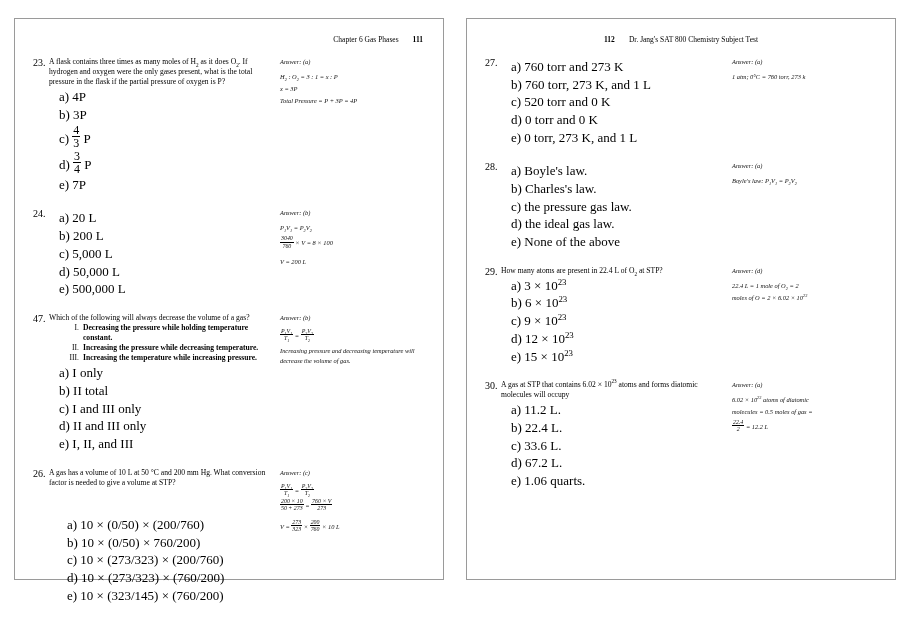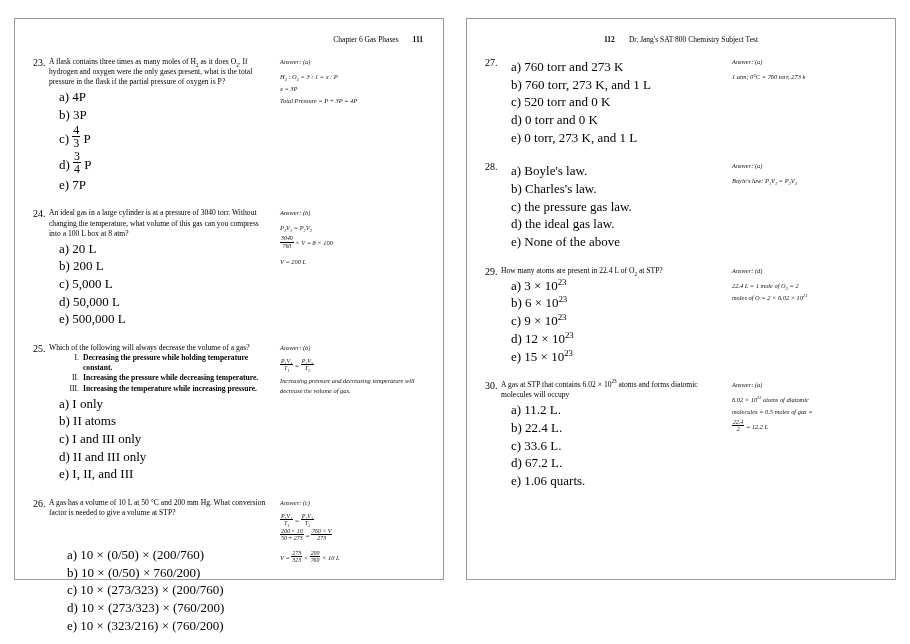--- a/index.html
+++ b/index.html
@@ -149,79 +149,78 @@
           <div class="acol">
             <div class="ans-label">Answer: (a)</div>
             <div class="ans-line">H<sub>2</sub> : O<sub>2</sub> = 3 : 1 = x : P</div>
             <div class="ans-line">x = 3P</div>
             <div class="ans-line">Total Pressure = P + 3P = 4P</div>
           </div>
         </div>
         <div class="qblock">
           <div class="qcol">
             <div class="qnum">24.</div>
-            <div class="qtext">An ideal gas in a large cylinder is at a pressure of 3040 torr. Without changing the temperature, what volume of this gas can you compress into a 100 L box at 8 atm?</div>
             <div class="choices">
               <div class="choice">a) 20 L</div>
               <div class="choice">b) 200 L</div>
               <div class="choice">c) 5,000 L</div>
               <div class="choice">d) 50,000 L</div>
               <div class="choice">e) 500,000 L</div>
             </div>
           </div>
           <div class="acol">
             <div class="ans-label">Answer: (b)</div>
             <div class="ans-line">P<sub>1</sub>V<sub>1</sub> = P<sub>2</sub>V<sub>2</sub></div>
             <div class="ans-line"><span class="frac"><span class="num">3040</span><span class="den">760</span></span> × V = 8 × 100</div>
             <div class="ans-gap"></div>
             <div class="ans-line">V = 200 L</div>
           </div>
         </div>
         <div class="qblock">
           <div class="qcol">
-            <div class="qnum">25.</div>
+            <div class="qnum">47.</div>
             <div class="qtext">Which of the following will always decrease the volume of a gas?</div>
             <div class="romans">
               <div class="roman-item">
                 <span class="roman-label">I.</span>
                 <span class="roman-text">Decreasing the pressure while holding temperature constant.</span>
               </div>
               <div class="roman-item">
                 <span class="roman-label">II.</span>
                 <span class="roman-text">Increasing the pressure while decreasing temperature.</span>
               </div>
               <div class="roman-item">
                 <span class="roman-label">III.</span>
                 <span class="roman-text">Increasing the temperature while increasing pressure.</span>
               </div>
             </div>
             <div class="choices">
               <div class="choice">a) I only</div>
-              <div class="choice">b) II atoms</div>
+              <div class="choice">b) II total</div>
               <div class="choice">c) I and III only</div>
               <div class="choice">d) II and III only</div>
               <div class="choice">e) I, II, and III</div>
             </div>
           </div>
           <div class="acol">
             <div class="ans-label">Answer: (b)</div>
             <div class="ans-line"><span class="frac"><span class="num">P<sub>1</sub>V<sub>1</sub></span><span class="den">T<sub>1</sub></span></span> = <span class="frac"><span class="num">P<sub>2</sub>V<sub>2</sub></span><span class="den">T<sub>2</sub></span></span></div>
             <div class="ans-para">Increasing pressure and decreasing temperature will decrease the volume of gas.</div>
           </div>
         </div>
         <div class="qblock">
           <div class="qcol">
             <div class="qnum">26.</div>
             <div class="qtext">A gas has a volume of 10 L at 50 °C and 200 mm Hg. What conversion factor is needed to give a volume at STP?</div>
             <div class="choices deeper">
               <div class="choice">a) 10 × (0/50) × (200/760)</div>
               <div class="choice">b) 10 × (0/50) × 760/200)</div>
               <div class="choice">c) 10 × (273/323) × (200/760)</div>
               <div class="choice">d) 10 × (273/323) × (760/200)</div>
-              <div class="choice">e) 10 × (323/216) × (760/200)</div>
+              <div class="choice">e) 10 × (323/145) × (760/200)</div>
             </div>
           </div>
           <div class="acol">
             <div class="ans-label">Answer: (c)</div>
             <div class="ans-line"><span class="frac"><span class="num">P<sub>1</sub>V<sub>1</sub></span><span class="den">T<sub>1</sub></span></span> = <span class="frac"><span class="num">P<sub>2</sub>V<sub>2</sub></span><span class="den">T<sub>2</sub></span></span></div>
             <div class="ans-line"><span class="frac"><span class="num">200 × 10</span><span class="den">50 + 273</span></span> = <span class="frac"><span class="num">760 × V</span><span class="den">273</span></span></div>
             <div class="ans-gap"></div>
             <div class="ans-line">V = <span class="frac"><span class="num">273</span><span class="den">323</span></span> × <span class="frac"><span class="num">200</span><span class="den">760</span></span> × 10 L</div>
           </div>
         </div>

